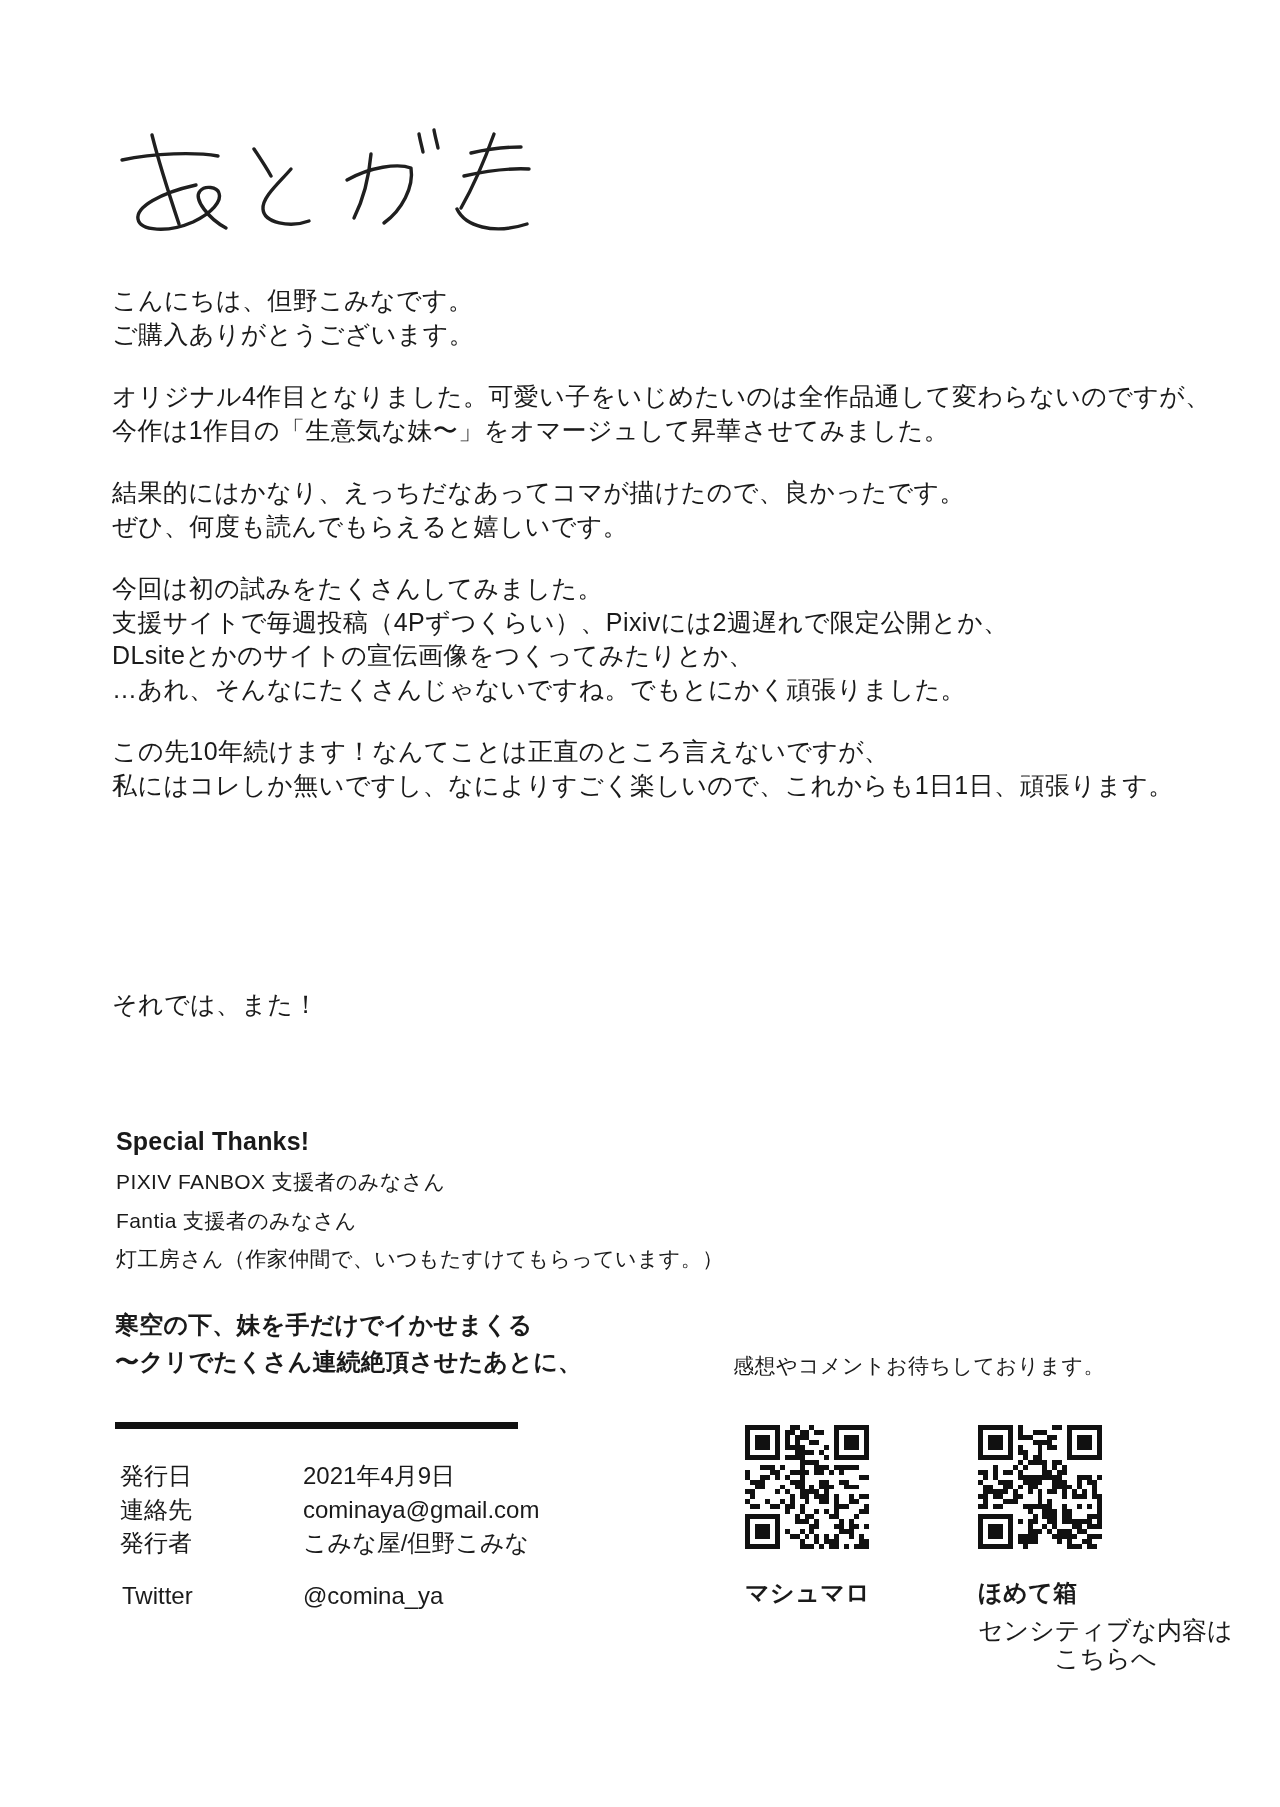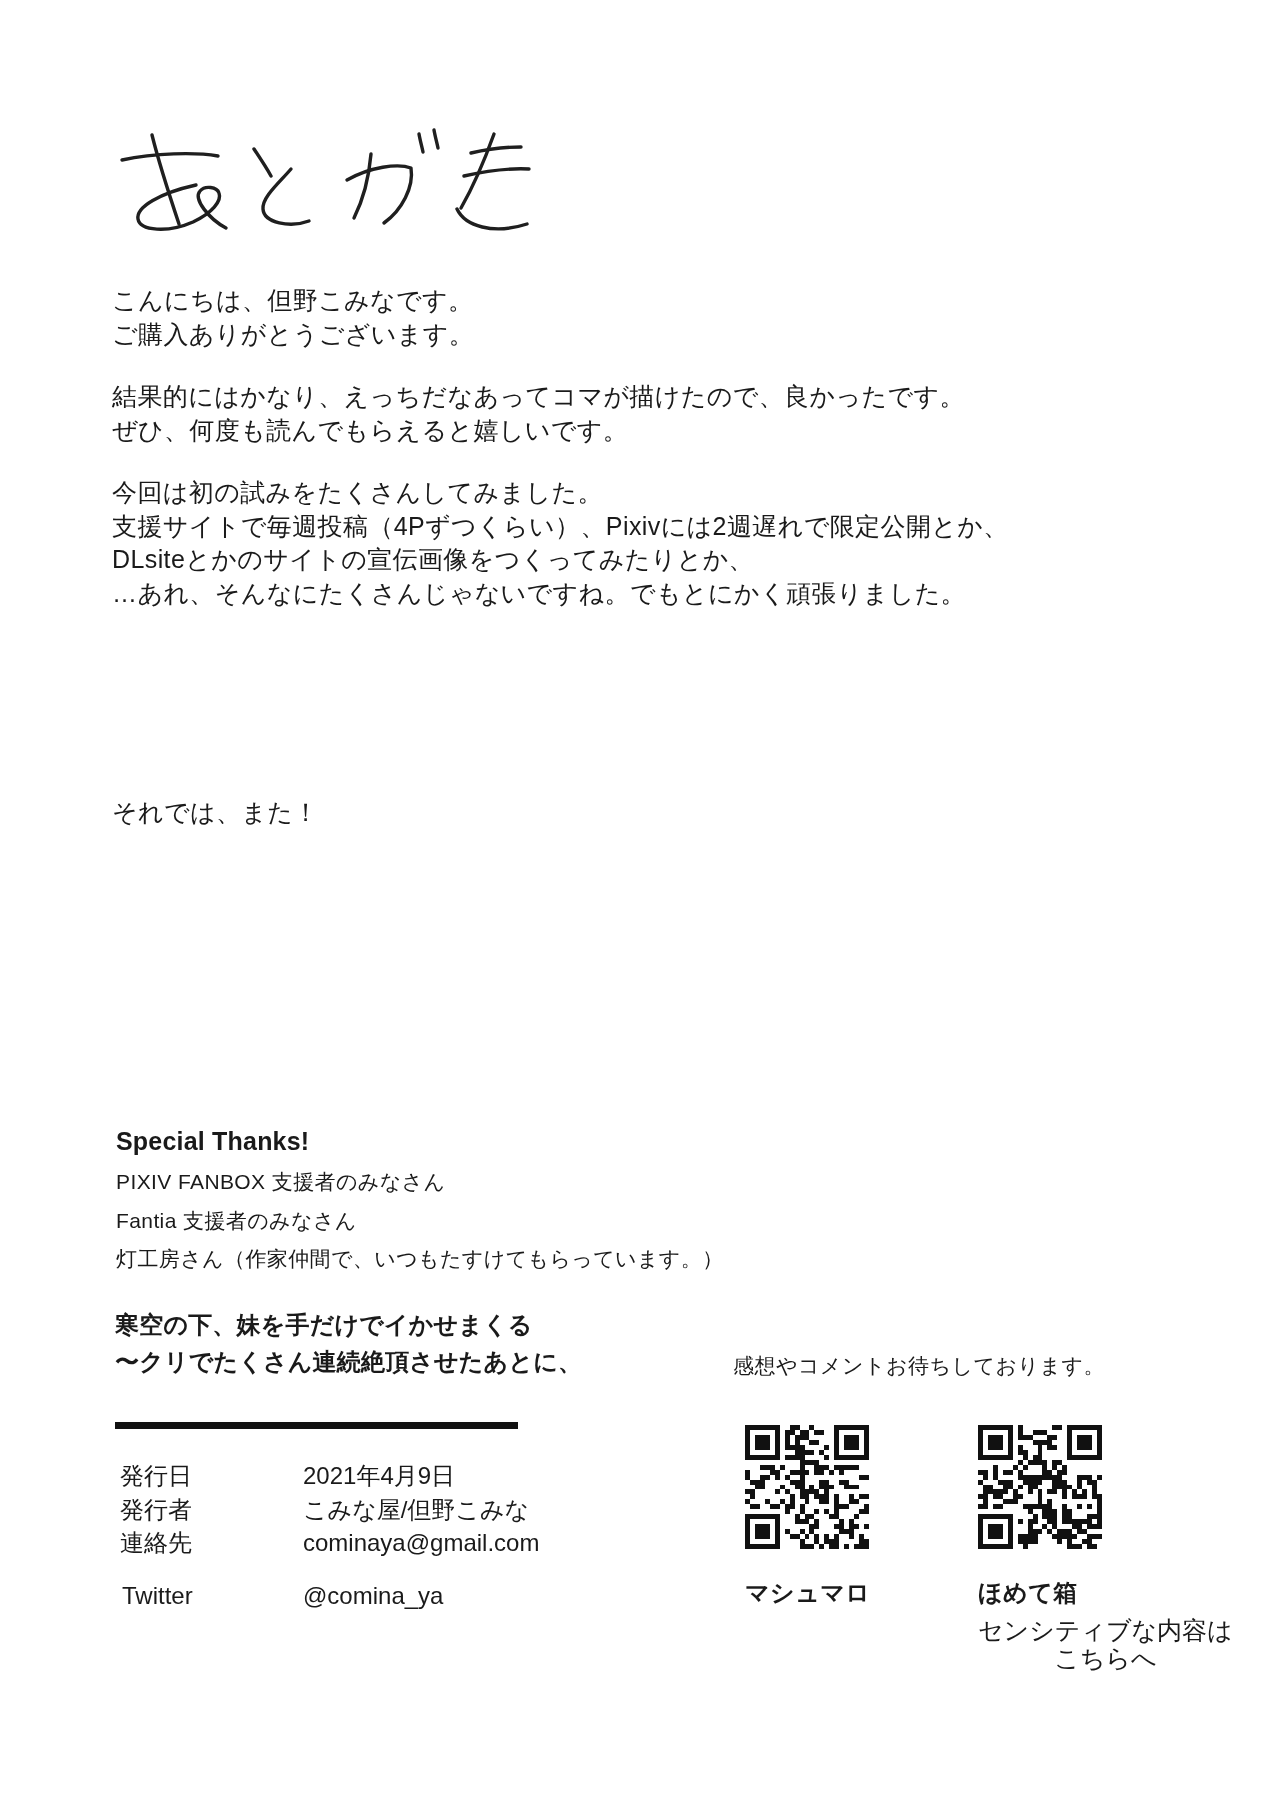--- a/index.html
+++ b/index.html
@@ -78,29 +78,37 @@
     </svg>
     <span class="sr-only">あとがき</span>
   </div>
 
   <div class="body-text">
     <p class="para">
       <span class="line">こんにちは、但野こみなです。</span>
       <span class="line">ご購入ありがとうございます。</span>
     </p>
     <p class="para">
+      <span class="line">オリジナル4作目となりました。可愛い子をいじめたいのは全作品通して変わらないのですが、</span>
+      <span class="line">今作は1作目の「生意気な妹〜」をオマージュして昇華させてみました。</span>
+    </p>
+    <p class="para">
       <span class="line">結果的にはかなり、えっちだなあってコマが描けたので、良かったです。</span>
       <span class="line">ぜひ、何度も読んでもらえると嬉しいです。</span>
     </p>
     <p class="para">
       <span class="line">今回は初の試みをたくさんしてみました。</span>
       <span class="line">支援サイトで毎週投稿（4Pずつくらい）、Pixivには2週遅れで限定公開とか、</span>
       <span class="line">DLsiteとかのサイトの宣伝画像をつくってみたりとか、</span>
       <span class="line">…あれ、そんなにたくさんじゃないですね。でもとにかく頑張りました。</span>
     </p>
+    <p class="para">
+      <span class="line">この先10年続けます！なんてことは正直のところ言えないですが、</span>
+      <span class="line">私にはコレしか無いですし、なによりすごく楽しいので、これからも1日1日、頑張ります。</span>
+    </p>
     <p class="para gap-xl">
       <span class="line">それでは、また！</span>
     </p>
   </div>
 
   <div class="thanks">
     <div class="thanks-heading">Special Thanks!</div>
     <div class="thanks-entry">PIXIV FANBOX 支援者のみなさん</div>
     <div class="thanks-entry">Fantia 支援者のみなさん</div>
     <div class="thanks-entry">灯工房さん（作家仲間で、いつもたすけてもらっています。）</div>
@@ -111,26 +119,26 @@
     <span class="line">〜クリでたくさん連続絶頂させたあとに、</span>
   </div>
   <div class="rule"></div>
 
   <div class="info">
     <div class="info-row">
       <span class="info-label">発行日</span>
       <span class="info-value">2021年4月9日</span>
     </div>
     <div class="info-row">
+      <span class="info-label">連絡先</span>
+      <span class="info-value">cominaya@gmail.com</span>
+    </div>
+    <div class="info-row">
       <span class="info-label">発行者</span>
       <span class="info-value">こみな屋/但野こみな</span>
-    </div>
-    <div class="info-row">
-      <span class="info-label">連絡先</span>
-      <span class="info-value">cominaya@gmail.com</span>
     </div>
   </div>
 
   <div class="sns">
     <div class="info-row">
       <span class="info-label">Twitter</span>
       <span class="info-value">@comina_ya</span>
     </div>
   </div>
 

